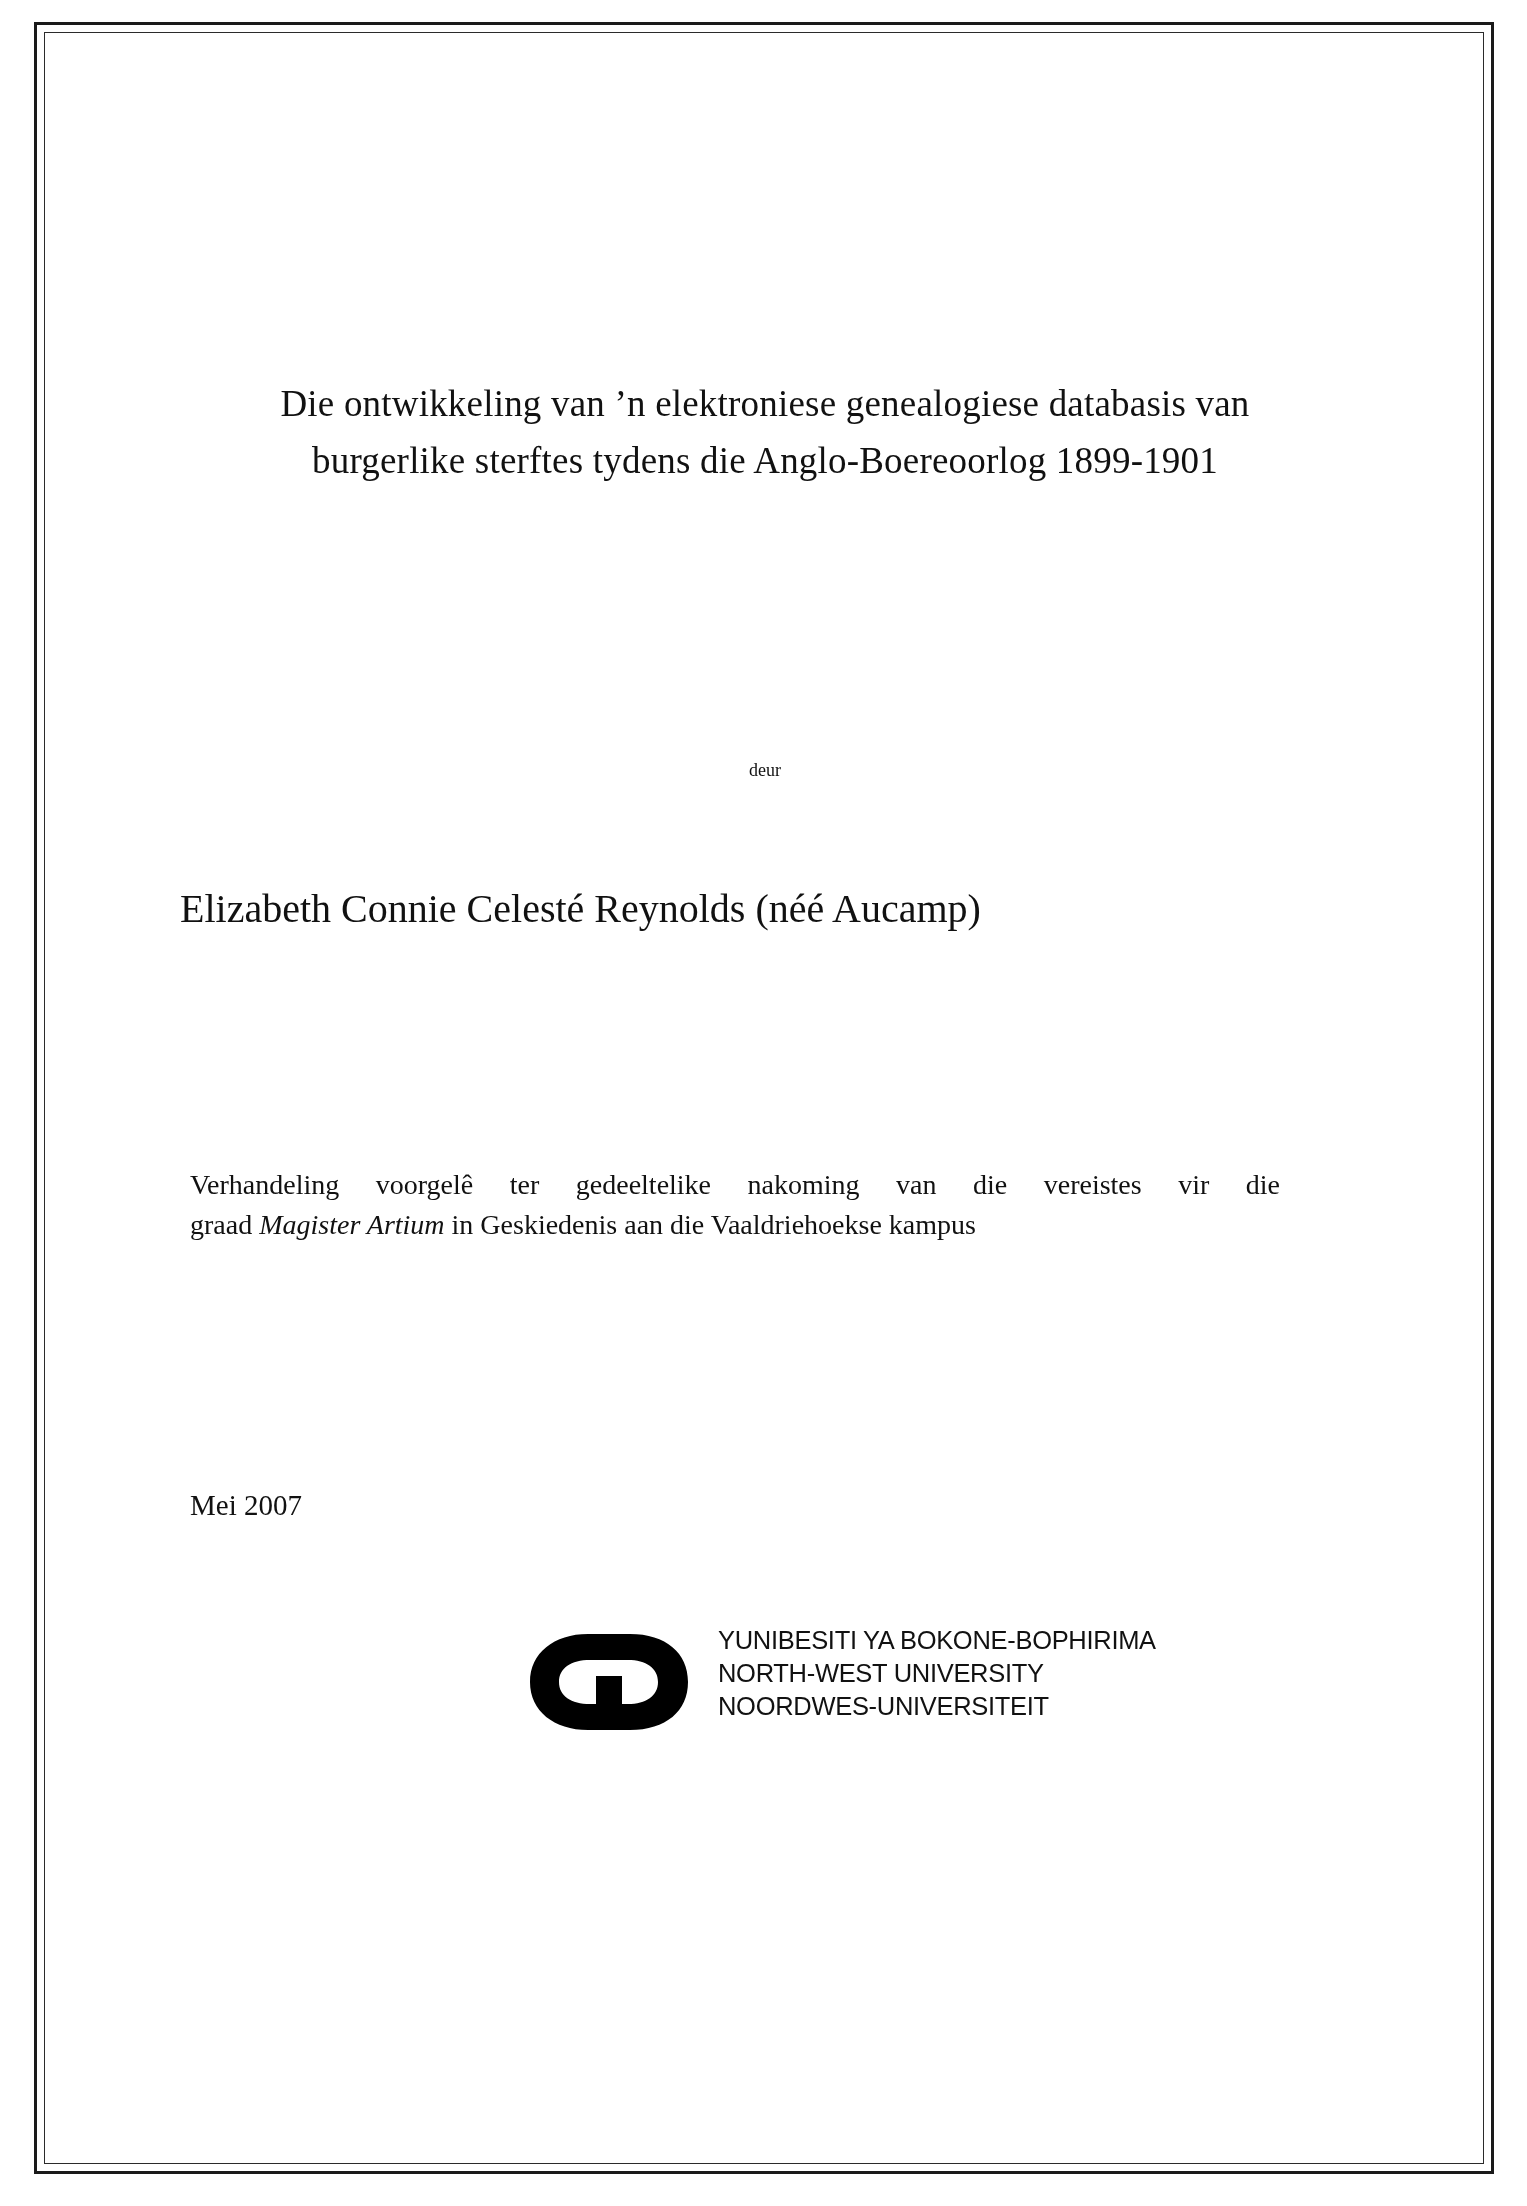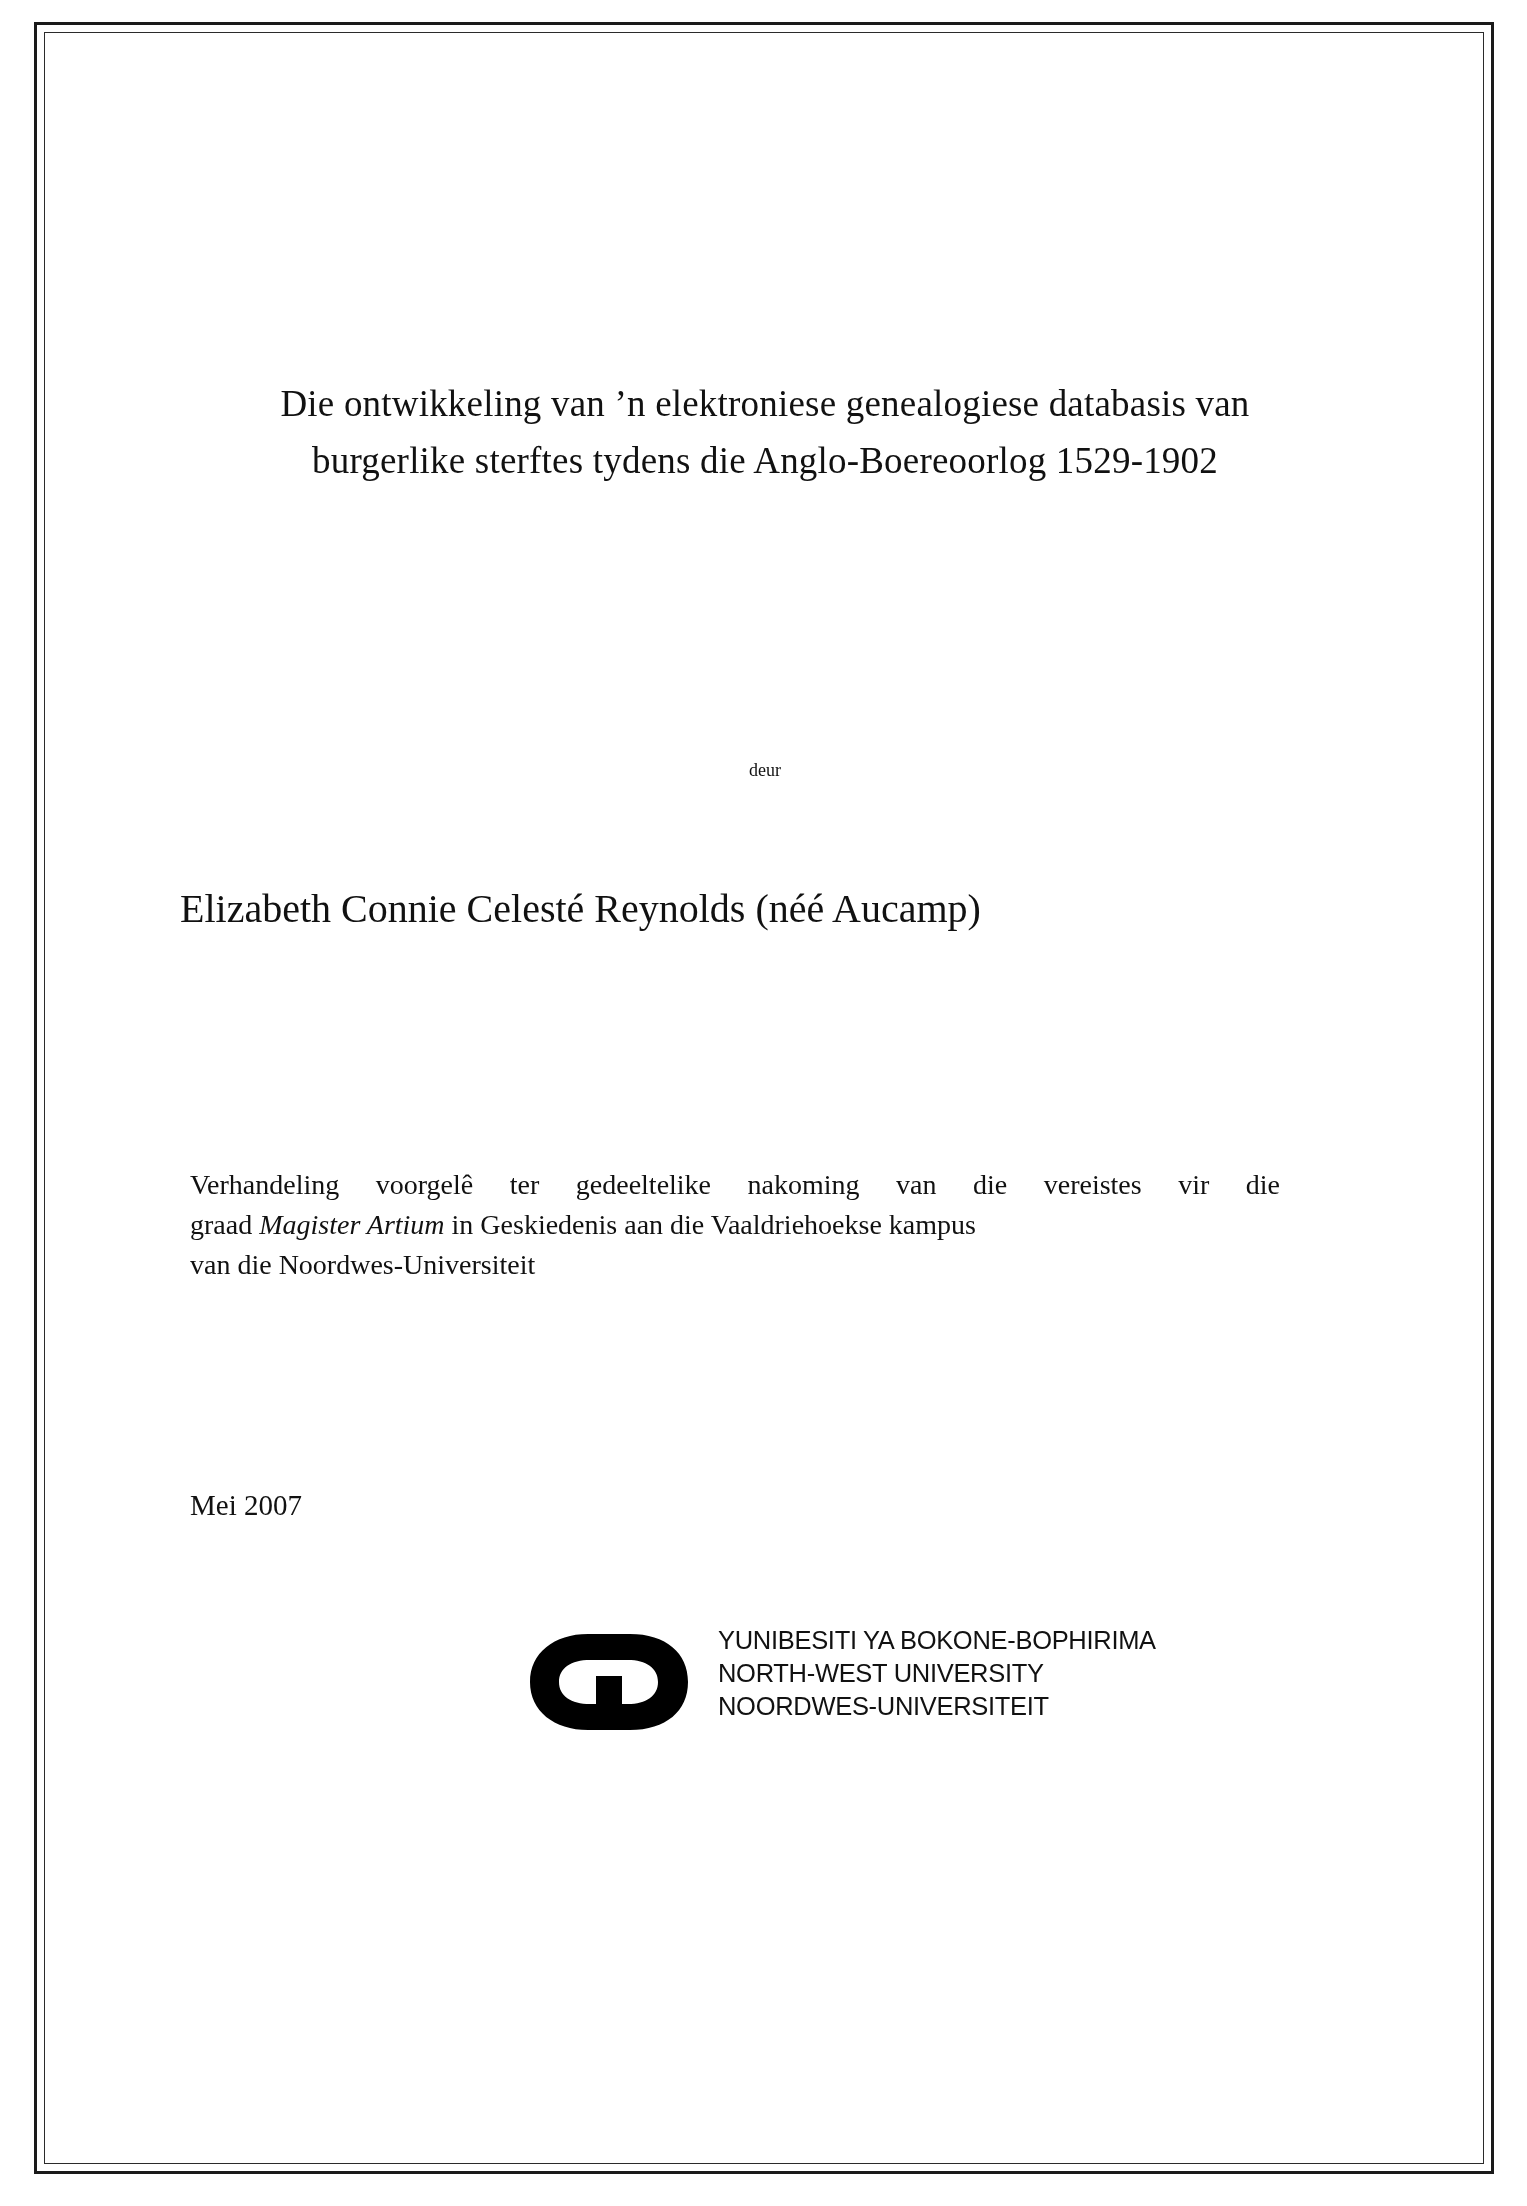--- a/index.html
+++ b/index.html
@@ -146,31 +146,30 @@
 <body>
 
 <div class="page-scan">
   <div class="page-border-outer"></div>
   <div class="page-border-inner"></div>
 
   <div class="content">
 
     <div class="title-block">
       <div class="title-line">Die ontwikkeling van ’n elektroniese genealogiese databasis van</div>
-      <div class="title-line">burgerlike sterftes tydens die Anglo-Boereoorlog 1529-1902</div>
+      <div class="title-line">burgerlike sterftes tydens die Anglo-Boereoorlog 1899-1901</div>
     </div>
 
     <div class="deur">deur</div>
 
     <div class="author">Elizabeth Connie Celesté Reynolds (néé Aucamp)</div>
 
     <div class="statement">
       <div class="justified">Verhandeling voorgelê ter gedeeltelike nakoming van die vereistes vir die</div>
       <div class="plain"><span>graad </span><i>Magister Artium</i><span> in Geskiedenis aan die Vaaldriehoekse kampus</span></div>
-      <div class="plain">van die Noordwes-Universiteit</div>
     </div>
 
     <div class="supervisor">
       <div>Mei 2007</div>
     </div>
 
     <div class="logo-block">
       <div class="logo-mark">
         <svg viewBox="0 0 190 112" width="190" height="112" aria-hidden="true">
 

